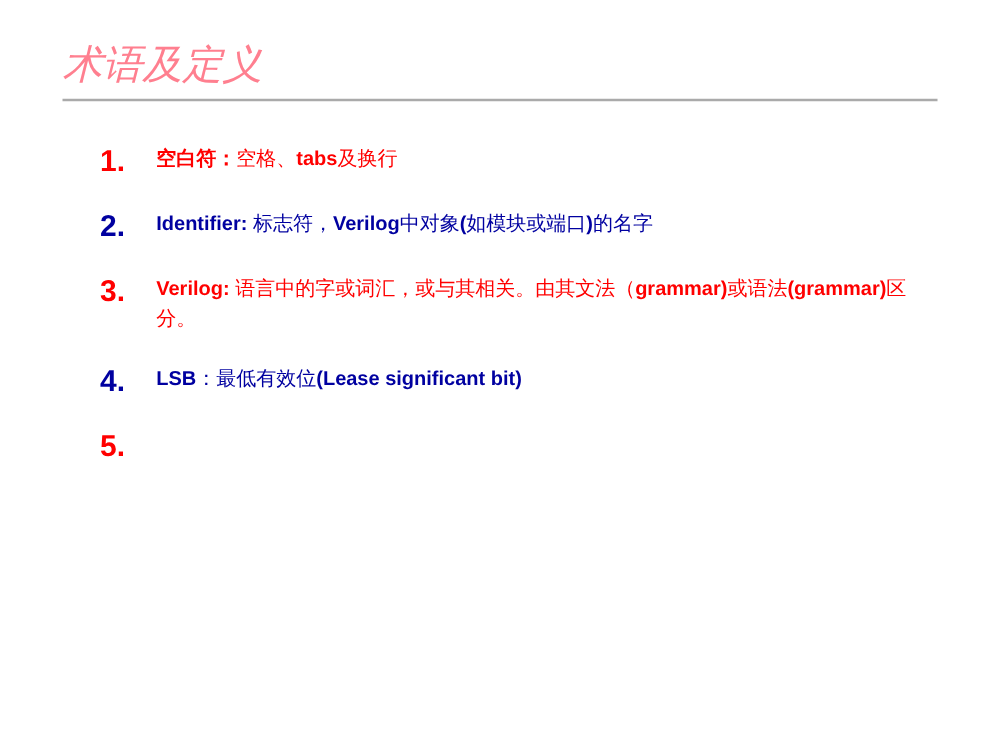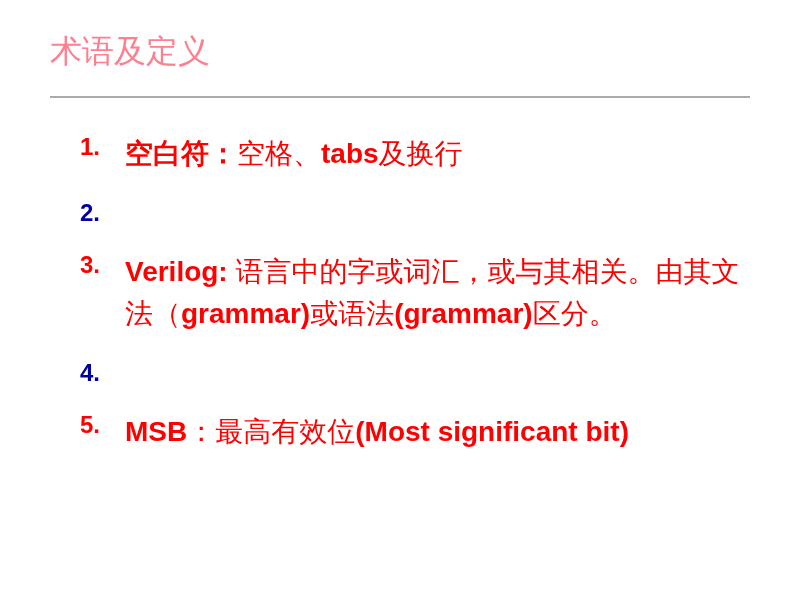--- a/index.html
+++ b/index.html
@@ -13,21 +13,22 @@
       background: #ffffff;
       font-family: "SimSun", "Microsoft YaHei", Arial, sans-serif;
       padding: 20px 50px;
       overflow: hidden;
     }
     .title {
       color: #ff7f8f;
       font-size: 32px;
       font-weight: normal;
       font-family: "SimSun", serif;
-      margin-bottom: 22px;
+      font-style: italic;
+      margin-bottom: 5px;
       margin-top: 10px;
     }
     .divider {
       border: none;
       border-top: 2px solid #aaaaaa;
       margin-bottom: 35px;
     }
     .list {
       list-style: none;
       padding-left: 30px;
@@ -38,21 +39,21 @@
       align-items: flex-start;
     }
     .list-number {
       font-weight: bold;
       font-family: Arial, sans-serif;
       font-size: 24px;
       min-width: 45px;
       flex-shrink: 0;
     }
     .list-content {
-      font-size: 28px;
+      font-size: 16px;
       line-height: 1.5;
       font-family: "SimSun", Arial, sans-serif;
     }
     .bold {
       font-weight: bold;
     }
     .red {
       color: #ff0000;
     }
     .blue {
@@ -67,29 +68,32 @@
 
 <ol class="list">
   <li class="list-item red">
     <span class="list-number">1.</span>
     <span class="list-content">
       <span class="bold">空白符：</span><span>空格、</span><span class="bold">tabs</span><span>及换行</span>
     </span>
   </li>
   <li class="list-item blue">
     <span class="list-number">2.</span>
+    <span class="list-content">
+      <span class="bold">Identifier: </span><span>标志符，</span><span class="bold">Verilog</span><span>中对象</span><span class="bold">(</span><span>如模块或端口</span><span class="bold">)</span><span>的名字</span>
+    </span>
   </li>
   <li class="list-item red">
     <span class="list-number">3.</span>
     <span class="list-content">
       <span class="bold">Verilog: </span><span>语言中的字或词汇，或与其相关。由其文法（</span><span class="bold">grammar)</span><span>或语法</span><span class="bold">(grammar)</span><span>区分。</span>
     </span>
   </li>
   <li class="list-item blue">
     <span class="list-number">4.</span>
+    <span class="list-content">
+      <span class="bold">LSB</span><span>：最低有效位</span><span class="bold">(Lease significant bit)</span>
+    </span>
   </li>
   <li class="list-item red">
     <span class="list-number">5.</span>
-    <span class="list-content">
-      <span class="bold">MSB</span><span>：最高有效位</span><span class="bold">(Most significant bit)</span>
-    </span>
   </li>
 </ol>
 
 </body></html>

